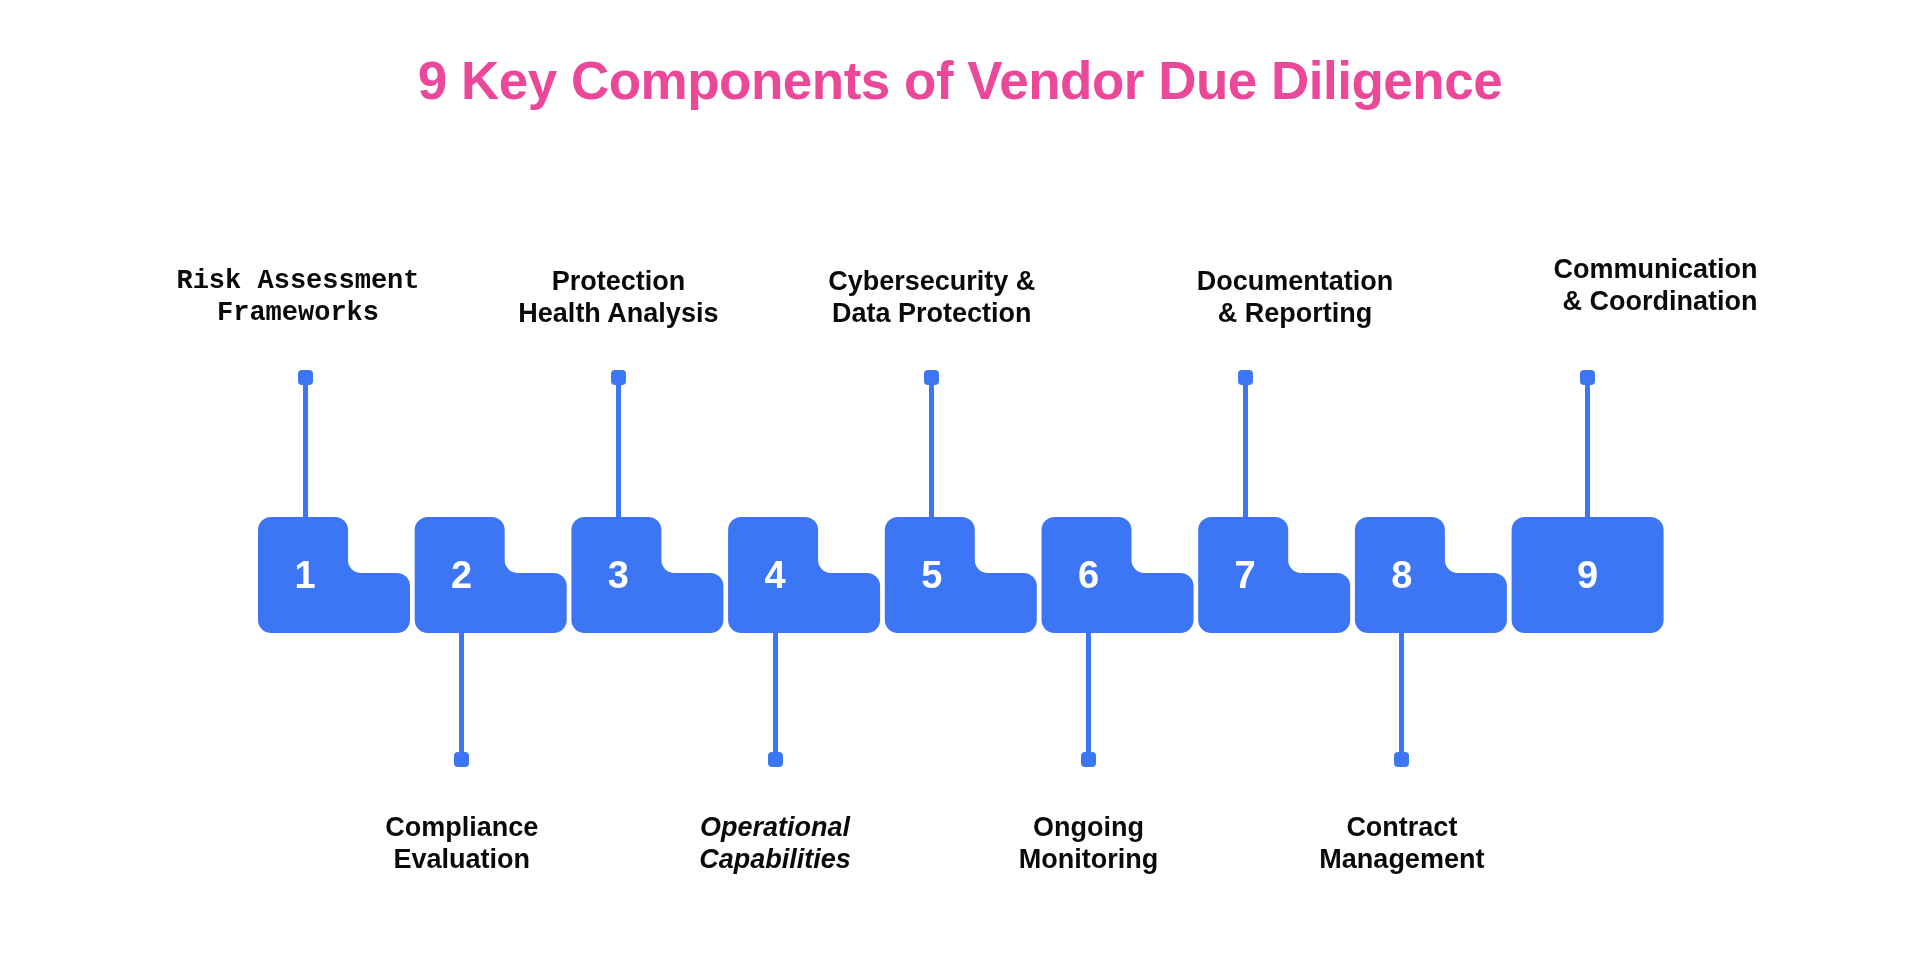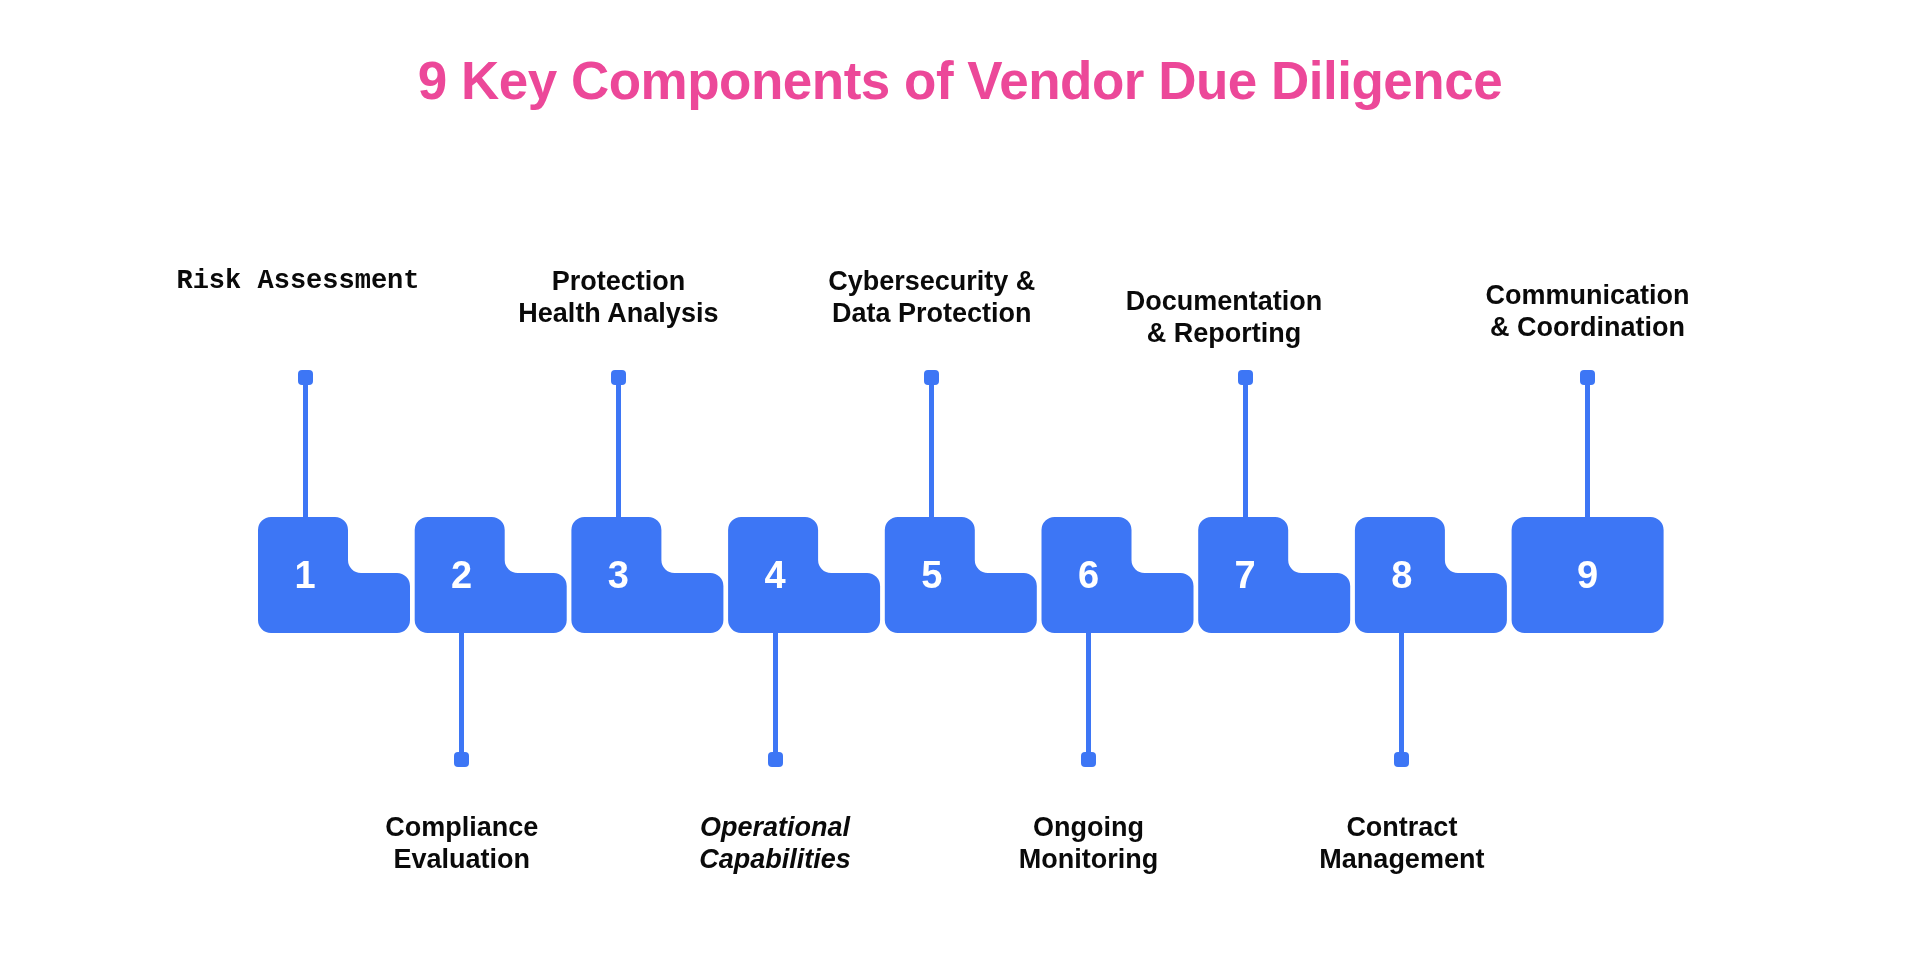--- a/index.html
+++ b/index.html
@@ -159,20 +159,21 @@
         </g>
     </svg>
   </div>
 
   <div id="overlay">
       <div class="tile-num" style="left: 275px; top: 556px;">1</div>
       <div class="connector" style="left: 302.5px; background: rgb(61, 118, 245); top: 376px; height: 141px;"></div>
       <div class="marker" style="left: 297.5px; background: rgb(61, 118, 245); top: 370px;"></div>
       <div class="step-label top" style="left: 128px; top: 266px; font-family: Liberation Mono, monospace;">
         <span class="label-line">Risk Assessment</span>
+        <span class="label-line">Frameworks</span>
       </div>
       <div class="tile-num" style="left: 431.7px; top: 556px;">2</div>
       <div class="connector" style="left: 459.2px; background: rgb(61, 118, 245); top: 633px; height: 127px;"></div>
       <div class="marker" style="left: 454.2px; background: rgb(61, 118, 245); top: 752px;"></div>
       <div class="step-label bottom" style="left: 291.7px; top: 812px;">
         <span class="label-line">Compliance</span>
         <span class="label-line">Evaluation</span>
       </div>
       <div class="tile-num" style="left: 588.4px; top: 556px;">3</div>
       <div class="connector" style="left: 615.9px; background: rgb(61, 118, 245); top: 376px; height: 141px;"></div>
@@ -198,33 +199,33 @@
       <div class="tile-num" style="left: 1058.5px; top: 556px;">6</div>
       <div class="connector" style="left: 1086px; background: rgb(61, 118, 245); top: 633px; height: 127px;"></div>
       <div class="marker" style="left: 1081px; background: rgb(61, 118, 245); top: 752px;"></div>
       <div class="step-label bottom" style="left: 918.5px; top: 812px;">
         <span class="label-line">Ongoing</span>
         <span class="label-line">Monitoring</span>
       </div>
       <div class="tile-num" style="left: 1215.2px; top: 556px;">7</div>
       <div class="connector" style="left: 1242.7px; background: rgb(61, 118, 245); top: 376px; height: 141px;"></div>
       <div class="marker" style="left: 1237.7px; background: rgb(61, 118, 245); top: 370px;"></div>
-      <div class="step-label top" style="left: 1054px; top: 266px; margin-top: 20px;">
+      <div class="step-label top" style="left: 1125px; top: 266px;">
         <span class="label-line">Documentation</span>
         <span class="label-line">&amp; Reporting</span>
       </div>
       <div class="tile-num" style="left: 1371.9px; top: 556px;">8</div>
       <div class="connector" style="left: 1399.4px; background: rgb(61, 118, 245); top: 633px; height: 127px;"></div>
       <div class="marker" style="left: 1394.4px; background: rgb(61, 118, 245); top: 752px;"></div>
       <div class="step-label bottom" style="left: 1231.9px; top: 812px;">
         <span class="label-line">Contract</span>
         <span class="label-line">Management</span>
       </div>
       <div class="tile-num" style="left: 1557.6px; top: 556px;">9</div>
       <div class="connector" style="left: 1585.1px; background: rgb(61, 118, 245); top: 376px; height: 141px;"></div>
       <div class="marker" style="left: 1580.1px; background: rgb(61, 118, 245); top: 370px;"></div>
-      <div class="step-label top" style="left: 1417.6px; top: 280px;">
+      <div class="step-label top" style="left: 1417.6px; top: 254px; text-align: right;">
         <span class="label-line">Communication</span>
         <span class="label-line">&amp; Coordination</span>
       </div>
     </div>
 
 </div>
 
 </body></html>

